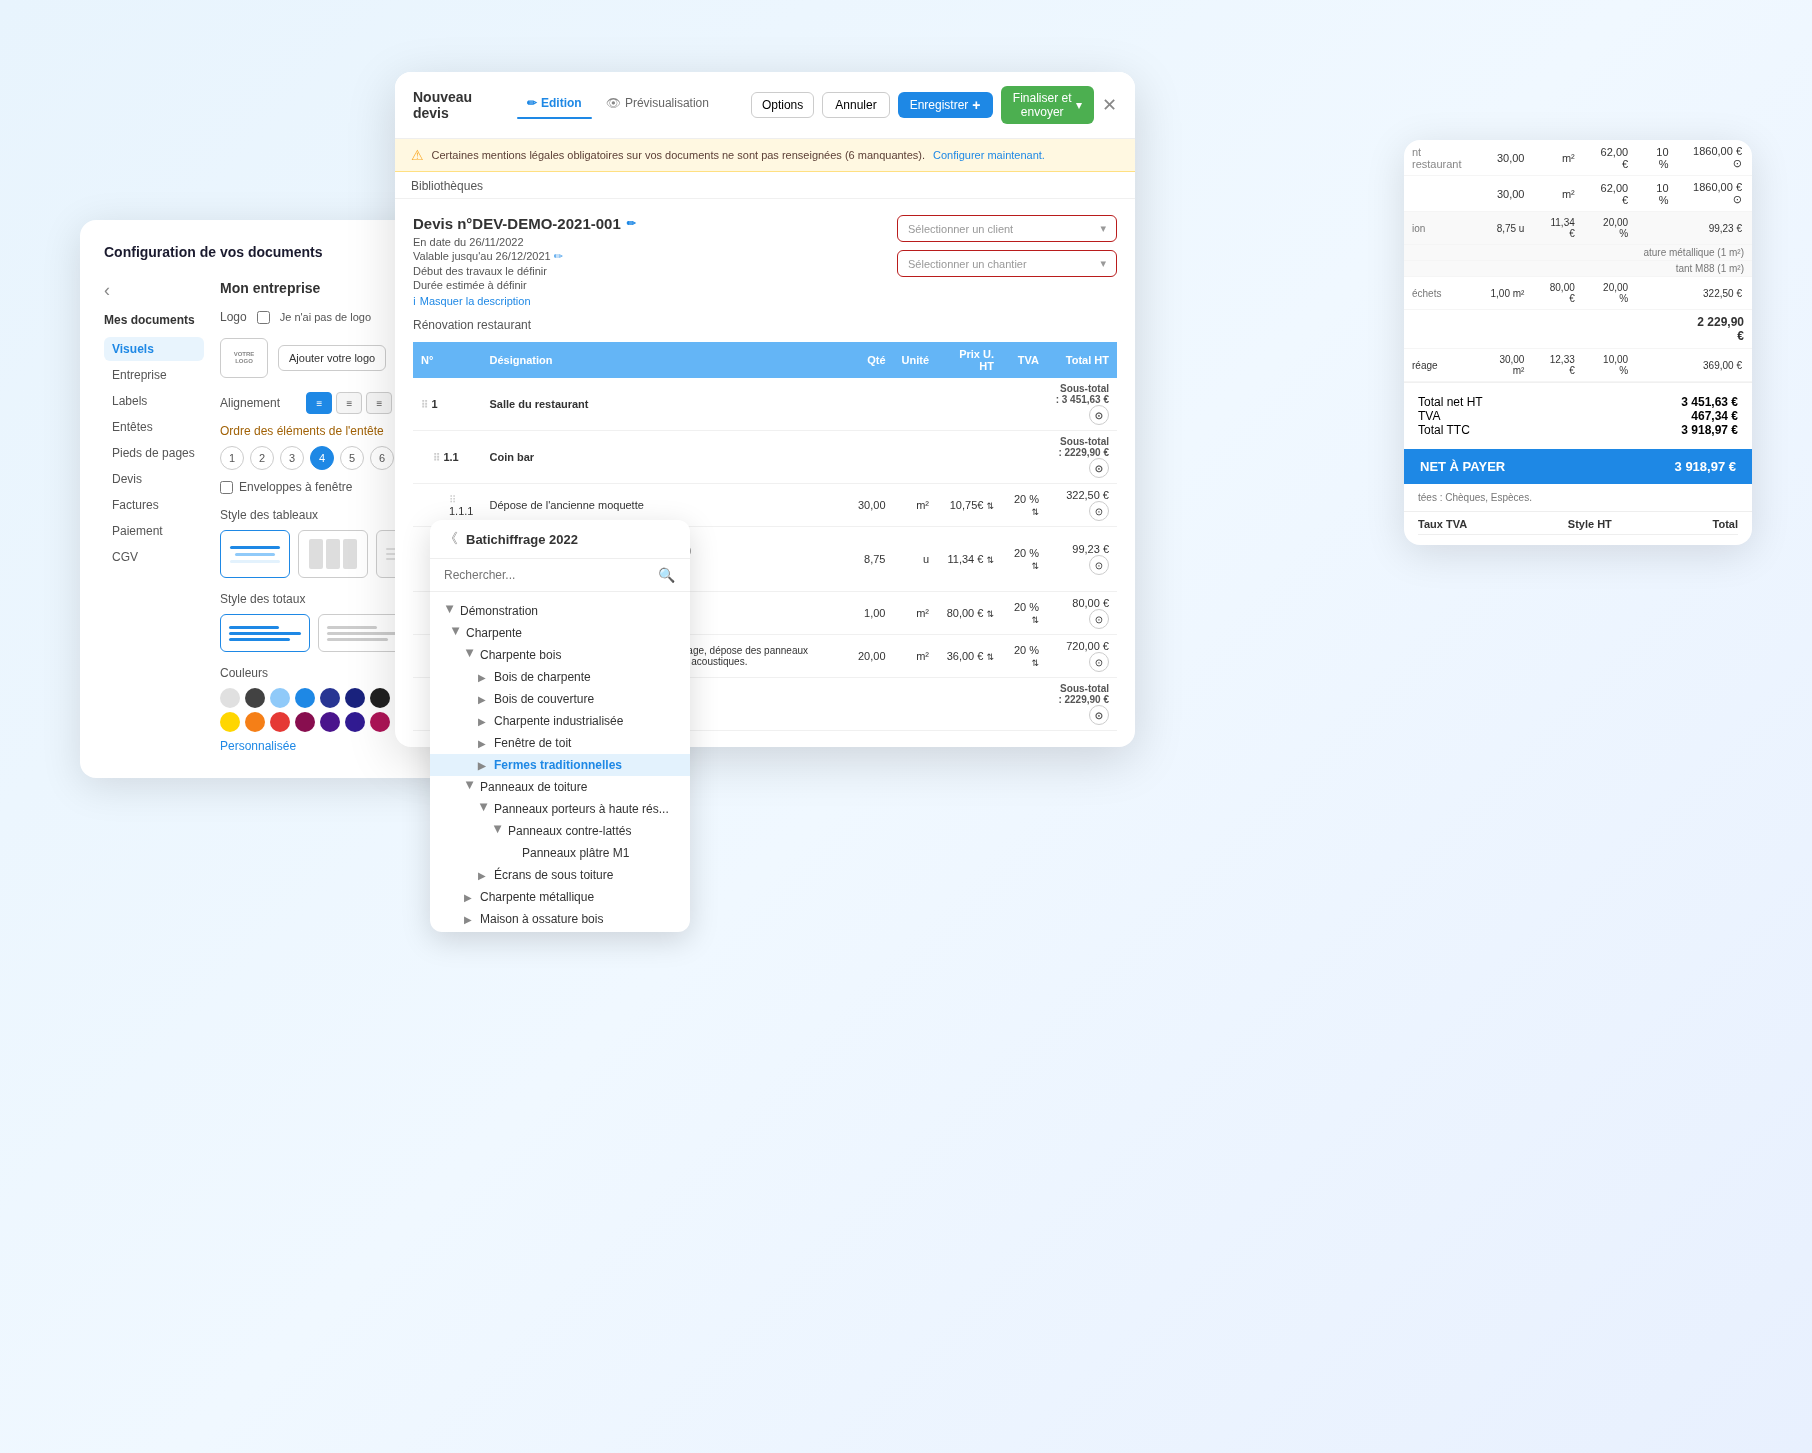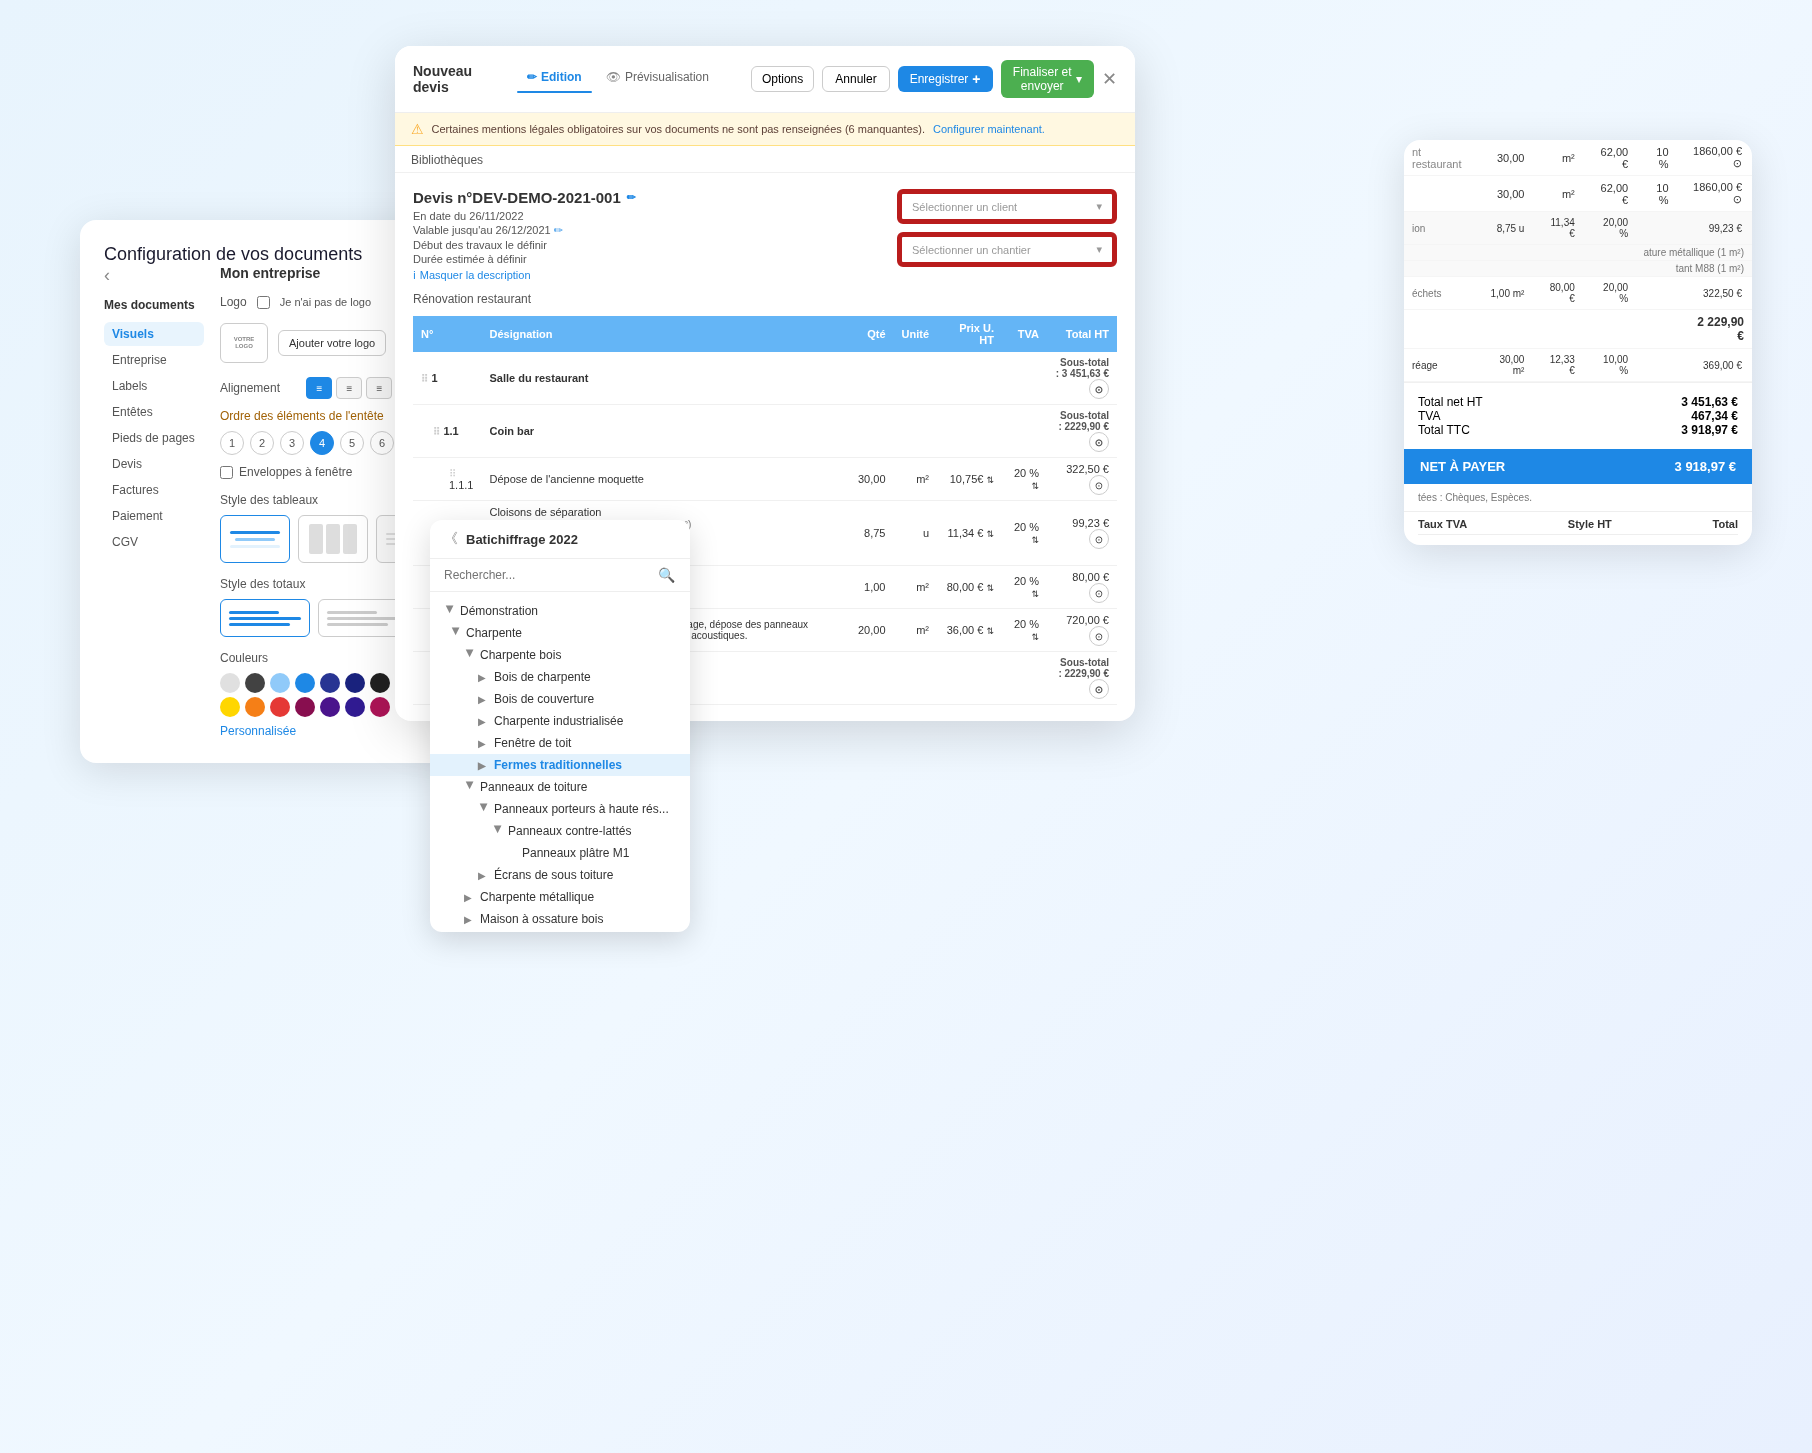--- a/index.html
+++ b/index.html
@@ -18,23 +18,24 @@
       left: 80px;
       top: 220px;
       width: 380px;
       background: #fff;
       border-radius: 16px;
       box-shadow: 0 8px 40px rgba(0,0,0,0.12);
       padding: 24px;
       z-index: 1;
     }
     .config-card h2 {
-      font-size: 18px;
-      font-weight: 400;
+      font-size: 14px;
+      font-weight: 700;
       color: #1a1a2e;
+      margin-bottom: 20px;
     }
     .config-layout {
       display: flex;
       gap: 16px;
     }
     .config-sidebar {
       width: 100px;
       flex-shrink: 0;
     }
     .config-back {
@@ -289,21 +290,21 @@
       font-size: 12px;
       color: #1e88e5;
       cursor: pointer;
       text-decoration: none;
     }
 
     
     .devis-card {
       position: absolute;
       left: 395px;
-      top: 46px;
+      top: 72px;
       width: 740px;
       background: #fff;
       border-radius: 16px;
       box-shadow: 0 12px 50px rgba(0,0,0,0.15);
       z-index: 2;
       overflow: hidden;
     }
     .devis-header {
       display: flex;
       align-items: center;
@@ -426,21 +427,21 @@
       font-size: 11px;
       text-decoration: none;
     }
     .devis-selects {
       display: flex;
       flex-direction: column;
       gap: 8px;
       min-width: 220px;
     }
     .devis-select {
-      border: 5px solid #b91c1c;
+      border: 1px solid #b91c1c;
       border-radius: 6px;
       padding: 6px 10px;
       font-size: 11px;
       color: #999;
       background: #fff;
       display: flex;
       align-items: center;
       justify-content: space-between;
       gap: 12px;
     }

